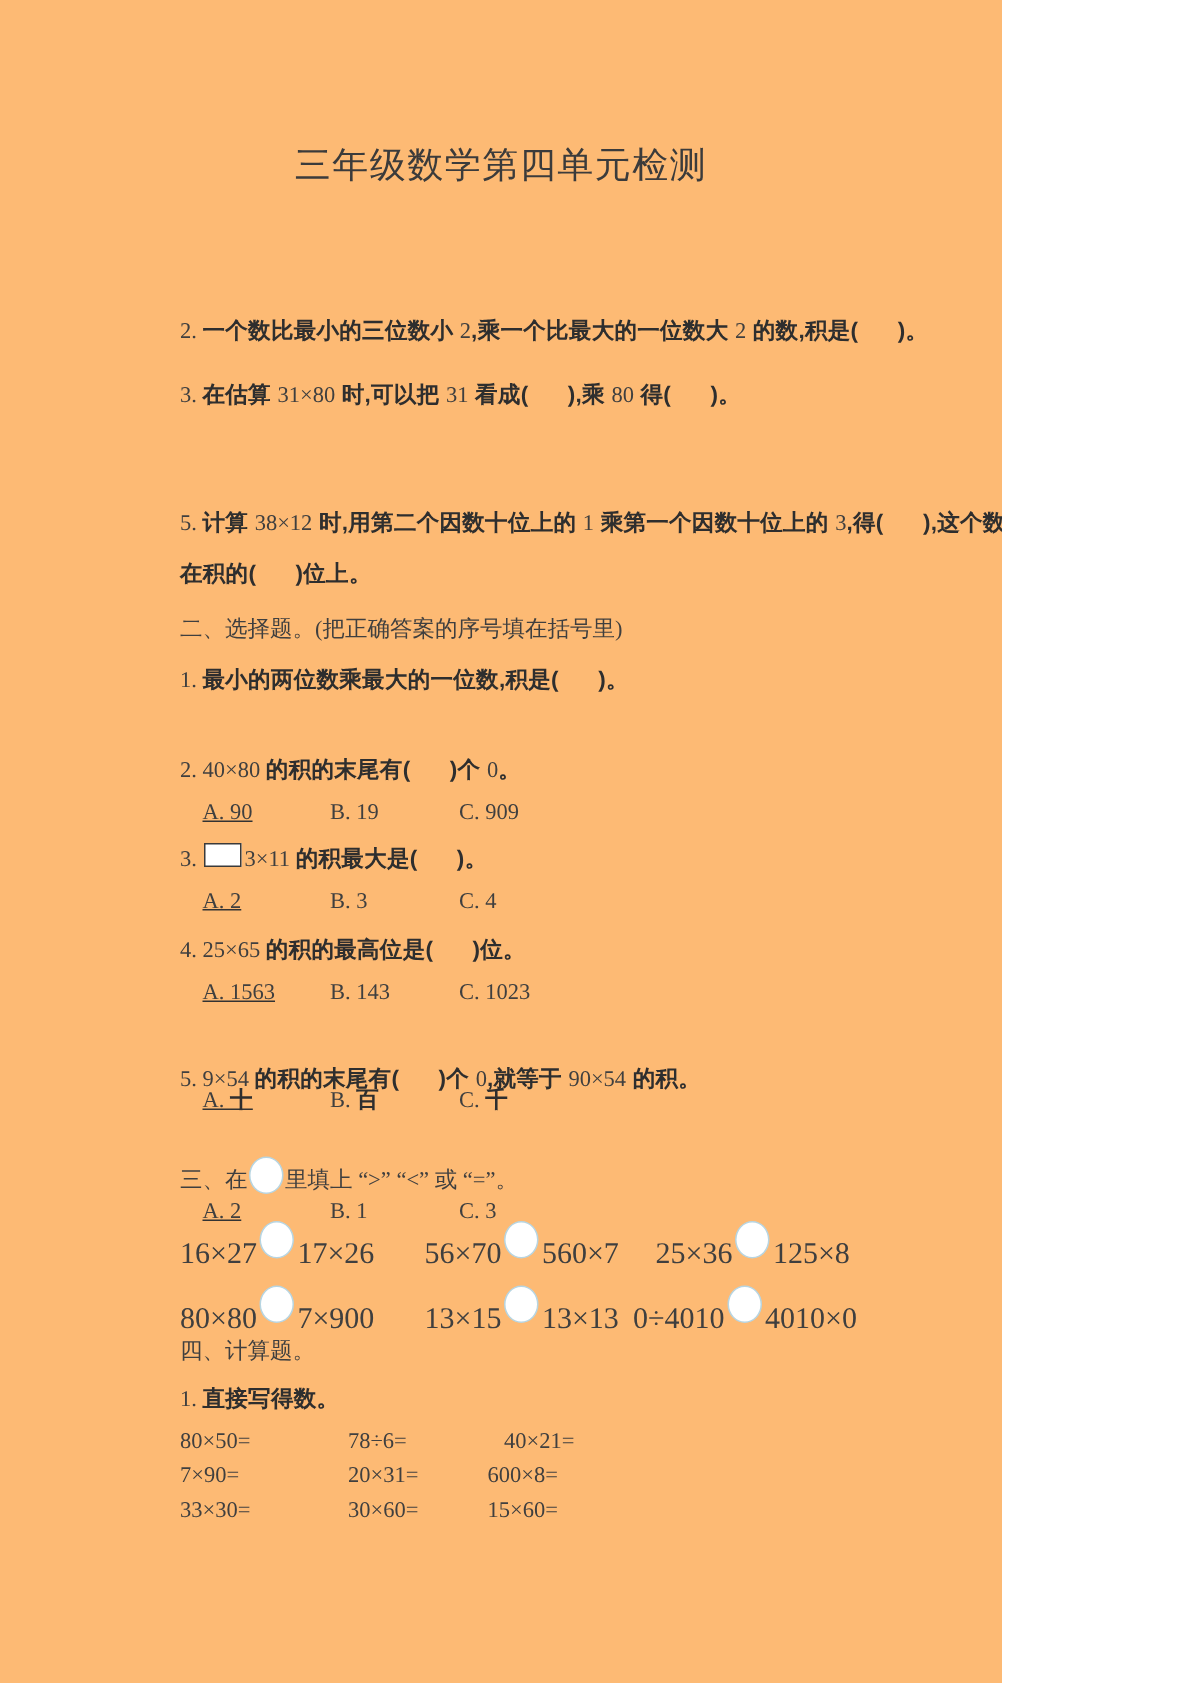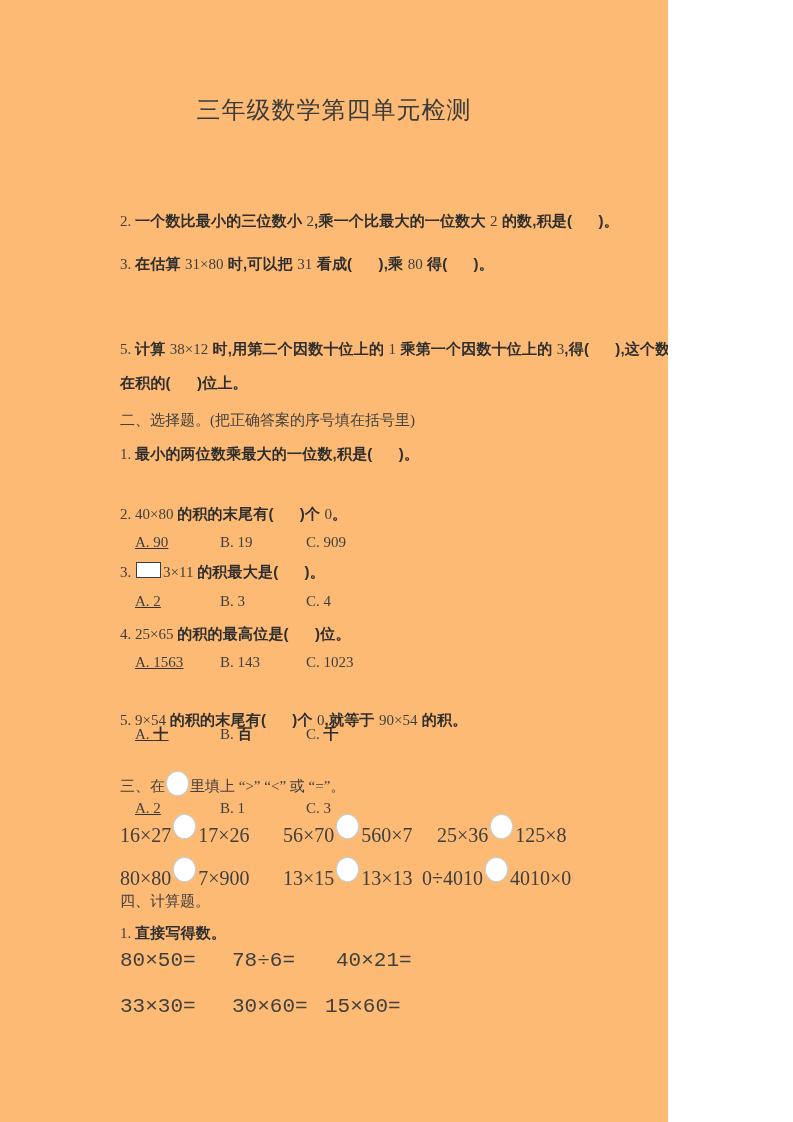--- a/index.html
+++ b/index.html
@@ -26,21 +26,21 @@
   .seg-circle, .cmp-circle {
     display:inline-block; width:21px; height:23px;
     border:1px solid #b7d5e2; border-radius:50%;
     vertical-align:-5px; margin:0 1px; background:#fff;
   }
   .cmp-circle { vertical-align:3px; margin:0 2px; }
   .opt { display:inline-block; white-space:pre; }
   .o1 { width:85px;text-decoration:underline; }
   .o2 { width:86px;margin-top:36px; }
   .cmp { position:absolute; top:0; white-space:pre; font-size:20px; }
-  .calc { position:absolute; top:0; white-space:pre; font-size:21px; color:#3f3f3f;font-family:Liberation Mono, monospace; }
+  .calc { position:absolute; top:0; white-space:pre; font-size:15px; color:#3f3f3f; }
 </style>
 </head>
 <body>
 
 <div class="page">
 
   <h1 class="title">三年级数学第四单元检测</h1>
 
   <div class="line" style="top:211px"><span class="seg-num">2. </span><span class="seg-hei">一个数比最小的三位数小 </span><span class="seg-num">2</span><span class="seg-hei">,乘一个比最大的一位数大 </span><span class="seg-num">2</span><span class="seg-hei"> 的数,积是(      )。</span></div>
   <div class="line" style="top:254px"><span class="seg-num">3. </span><span class="seg-hei">在估算 </span><span class="seg-num">31×80</span><span class="seg-hei"> 时,可以把 </span><span class="seg-num">31</span><span class="seg-hei"> 看成(      ),乘 </span><span class="seg-num">80</span><span class="seg-hei"> 得(      )。</span></div>
@@ -81,19 +81,24 @@
     <span class="cmp" style="left:302px"><span class="seg-num">0÷4010</span><span class="cmp-circle"></span><span class="seg-num">4010×0</span></span>
   </div>
 
   <div class="line serif" style="top:891px">四、计算题。</div>
   <div class="line" style="top:923px"><span class="seg-num">1. </span><span class="seg-hei">直接写得数。</span></div>
   <div class="line" style="top:951px; height:20px;">
     <span class="calc" style="left:0px">80×50=</span>
     <span class="calc" style="left:112px">78÷6=</span>
     <span class="calc" style="left:216px">40×21=</span>
   </div>
+  <div class="line" style="top:974px; height:20px;">
+    <span class="calc" style="left:0px">7×90=</span>
+    <span class="calc" style="left:112px">20×31=</span>
+    <span class="calc" style="left:205px">600×8=</span>
+  </div>
   <div class="line" style="top:997px; height:20px;">
     <span class="calc" style="left:0px">33×30=</span>
     <span class="calc" style="left:112px">30×60=</span>
     <span class="calc" style="left:205px">15×60=</span>
   </div>
 
 </div>
 
 </body></html>

